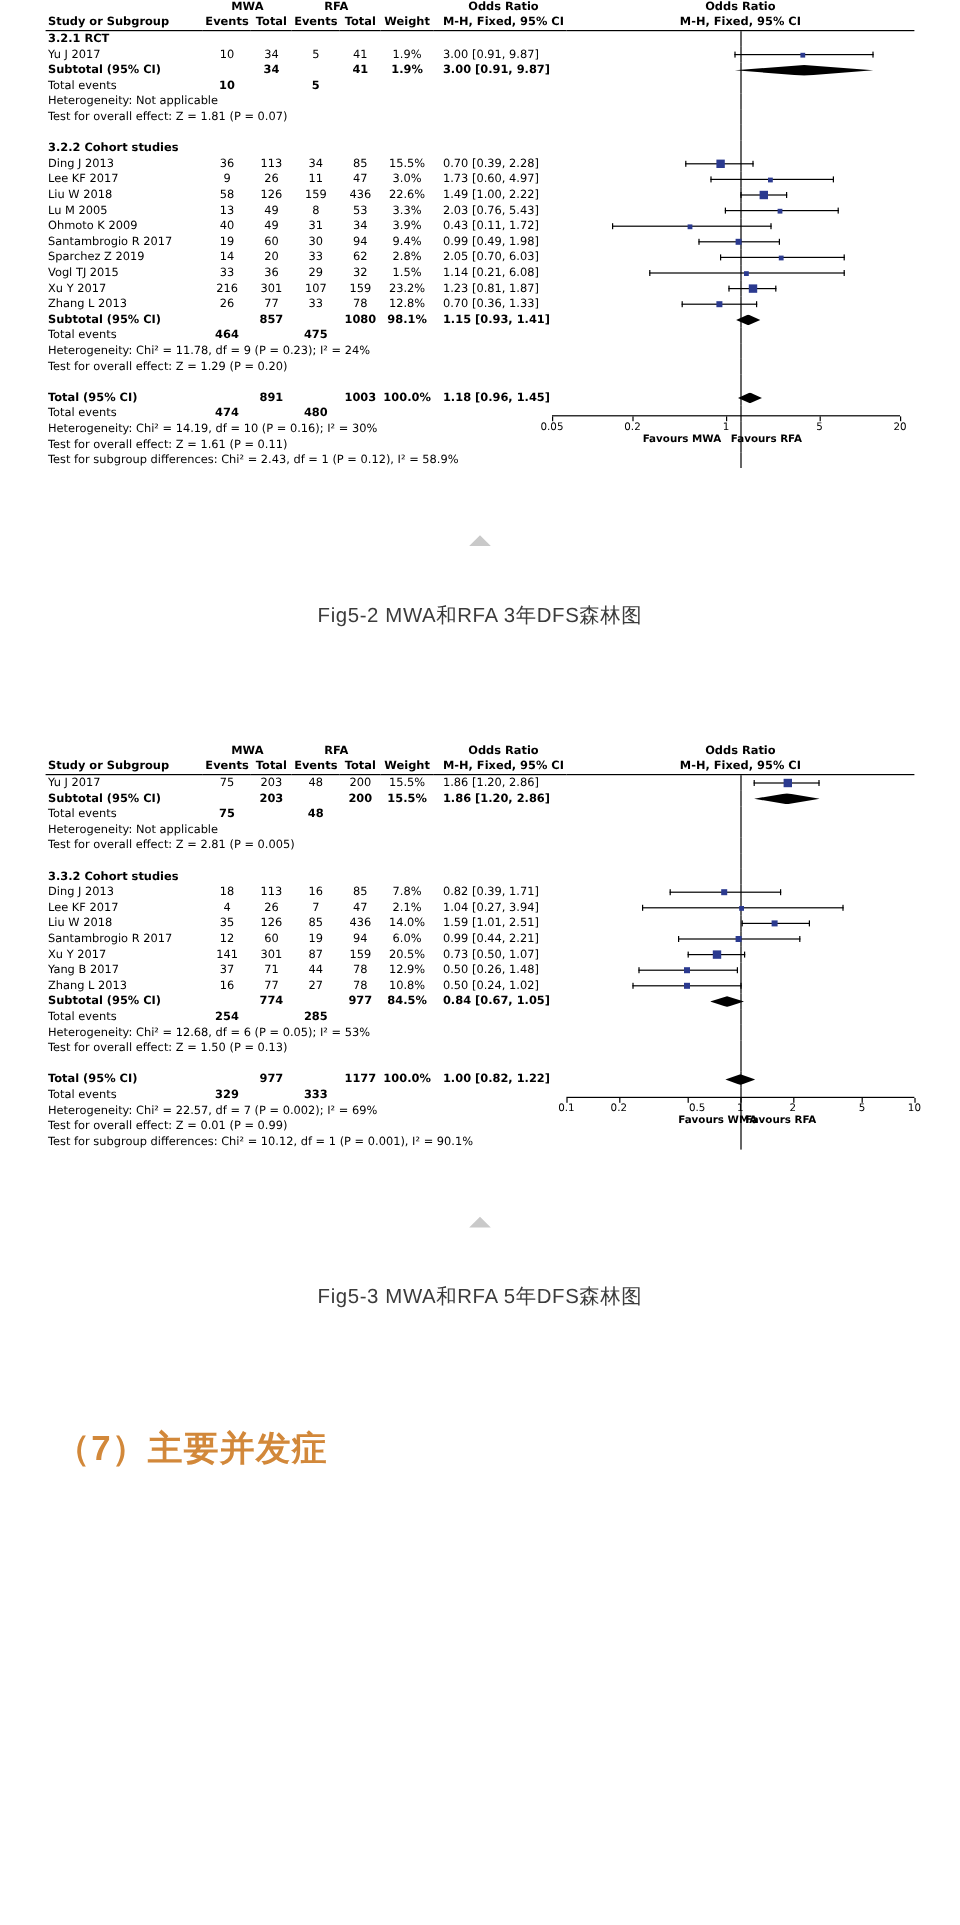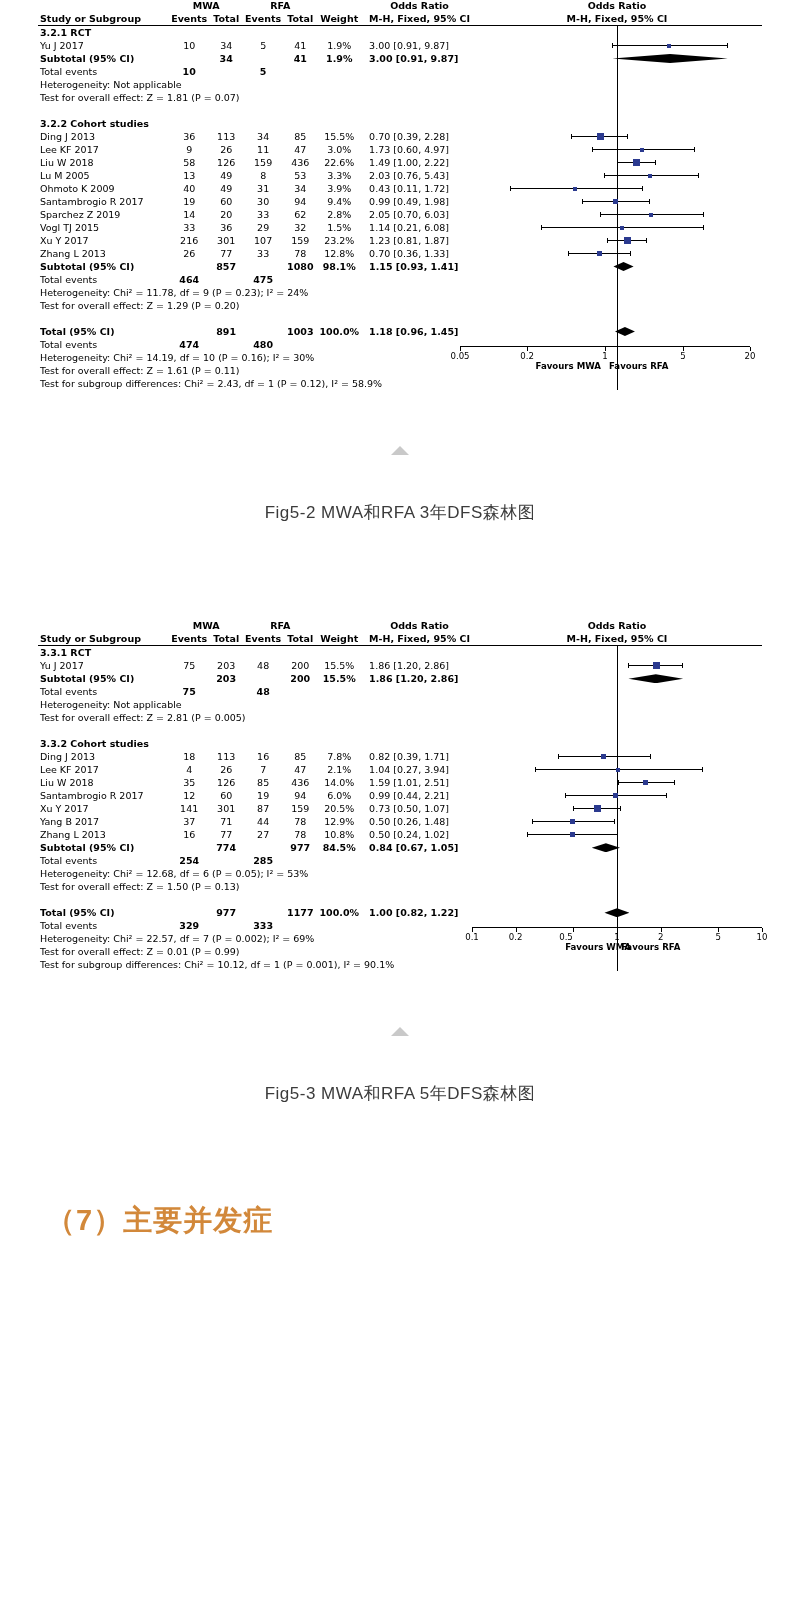--- a/index.html
+++ b/index.html
@@ -574,28 +574,20 @@
           <th class="col-num">Total</th>
           <th class="col-num">Events</th>
           <th class="col-num">Total</th>
           <th class="col-wt">Weight</th>
           <th class="col-or" style="text-align:center">M-H, Fixed, 95% CI</th>
           <th class="col-plot" style="text-align:center">M-H, Fixed, 95% CI</th>
         </tr>
         </tbody>
           <tbody id="body-1">
             <tr>
-              <td class="sub-head" colspan="7">3.3.1 RCT</td>
-              <td class="plotcell">
-                <div class="row-plot" style="width: 290px;">
-                  <div class="axisline" style="left: 145px;"></div>
-                </div>
-              </td>
-            </tr>
-            <tr>
               <td class="col-study">Yu J 2017</td>
               <td class="col-num">75</td>
               <td class="col-num">203</td>
               <td class="col-num">48</td>
               <td class="col-num">200</td>
               <td class="col-wt">15.5%</td>
               <td class="col-or">1.86 [1.20, 2.86]</td>
               <td class="plotcell">
                 <div class="row-plot" style="width: 290px;">
                   <div class="axisline" style="left: 145px;"></div>
@@ -886,21 +878,21 @@
           </tbody>
       </table>
       <div style="position:relative;height:0">
         <div id="axis-1" style="position: absolute; right: 0px; top: -46px; width: 290px;">
             <div class="axis-scale">
               <div class="tick" style="left: 0px;"></div>
               <div class="ticklabel" style="left: 0px;">0.1</div>
               <div class="tick" style="left: 43.6493px;"></div>
               <div class="ticklabel" style="left: 43.6493px;">0.2</div>
               <div class="tick" style="left: 101.351px;"></div>
-              <div class="ticklabel" style="left: 94px;">0.5</div>
+              <div class="ticklabel" style="left: 109px;">0.5</div>
               <div class="tick" style="left: 145px;"></div>
               <div class="ticklabel" style="left: 145px;">1</div>
               <div class="tick" style="left: 188.649px;"></div>
               <div class="ticklabel" style="left: 188.649px;">2</div>
               <div class="tick" style="left: 246.351px;"></div>
               <div class="ticklabel" style="left: 246.351px;">5</div>
               <div class="tick" style="left: 290px;"></div>
               <div class="ticklabel" style="left: 290px;">10</div>
               <div class="favours" style="left: 159px; transform: translateX(-100%);">Favours WMA</div>
               <div class="favours" style="left: 149px;">Favours RFA</div>

